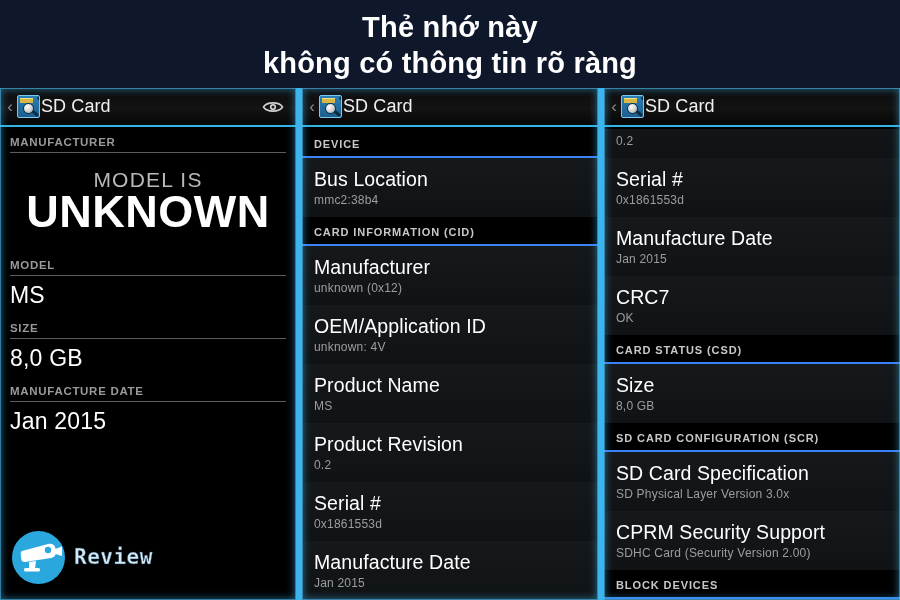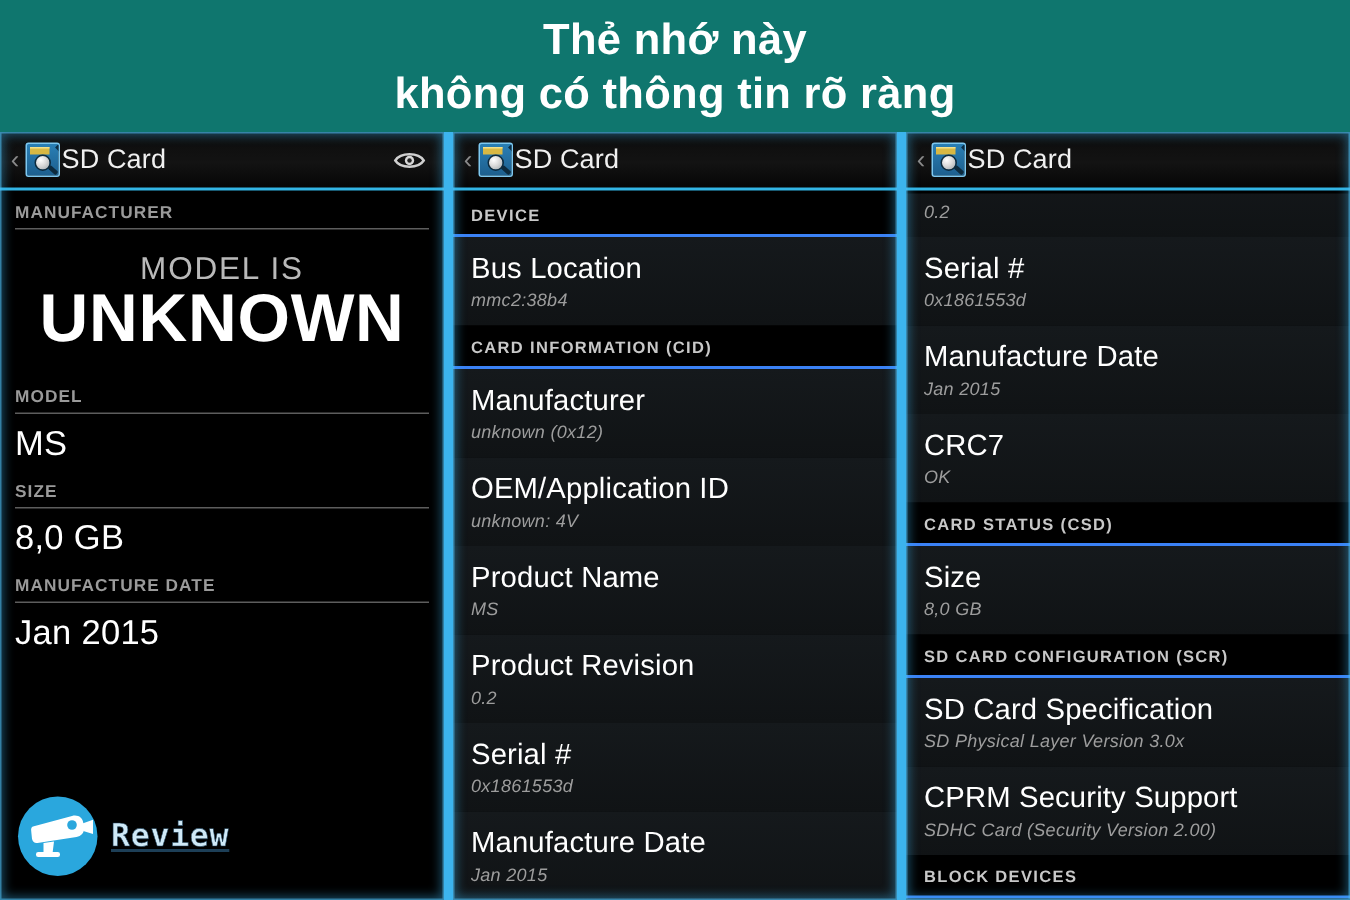--- a/index.html
+++ b/index.html
@@ -18,21 +18,21 @@
     width: 900px;
     height: 600px;
     background: #3cb4ee;
   }
 
   
   .banner {
     position: absolute;
     left: 0; top: 0;
     width: 900px; height: 88px;
-    background: #0f766e;
+    background: #0f172a;
     display: flex;
     flex-direction: column;
     align-items: center;
     justify-content: center;
     padding-top: 2px;
   }
   .banner-line {
     color: #ffffff;
     font-weight: bold;
     font-size: 29px;
@@ -222,21 +222,20 @@
     font-size: 19.5px;
     line-height: 24px;
     letter-spacing: 0.1px;
   }
   .b-sub {
     color: #9d9d9d;
     font-size: 12px;
     line-height: 16px;
     padding-top: 1px;
     letter-spacing: 0.2px;
-    font-style: italic;
   }
 
   
   .watermark {
     position: absolute;
     left: 12px;
     bottom: 16px;
     display: flex;
     align-items: center;
     gap: 9px;
@@ -253,21 +252,20 @@
     display: flex;
     flex-direction: column;
     line-height: 1;
   }
   .wm-l1 {
     font-family: "DejaVu Sans Mono", monospace;
     font-weight: bold;
     font-size: 21px;
     color: #cfe9f7;
     letter-spacing: 0.5px;
-    text-decoration: underline;
     -webkit-text-stroke: 0.4px #1d3f57;
   }
   .wm-l2 {
     font-family: "DejaVu Sans Mono", monospace;
     font-weight: bold;
     font-size: 21px;
     color: #2aa7dd;
     letter-spacing: 0.5px;
     margin-top: 3px;
     -webkit-text-stroke: 0.5px #cfe9f7;

